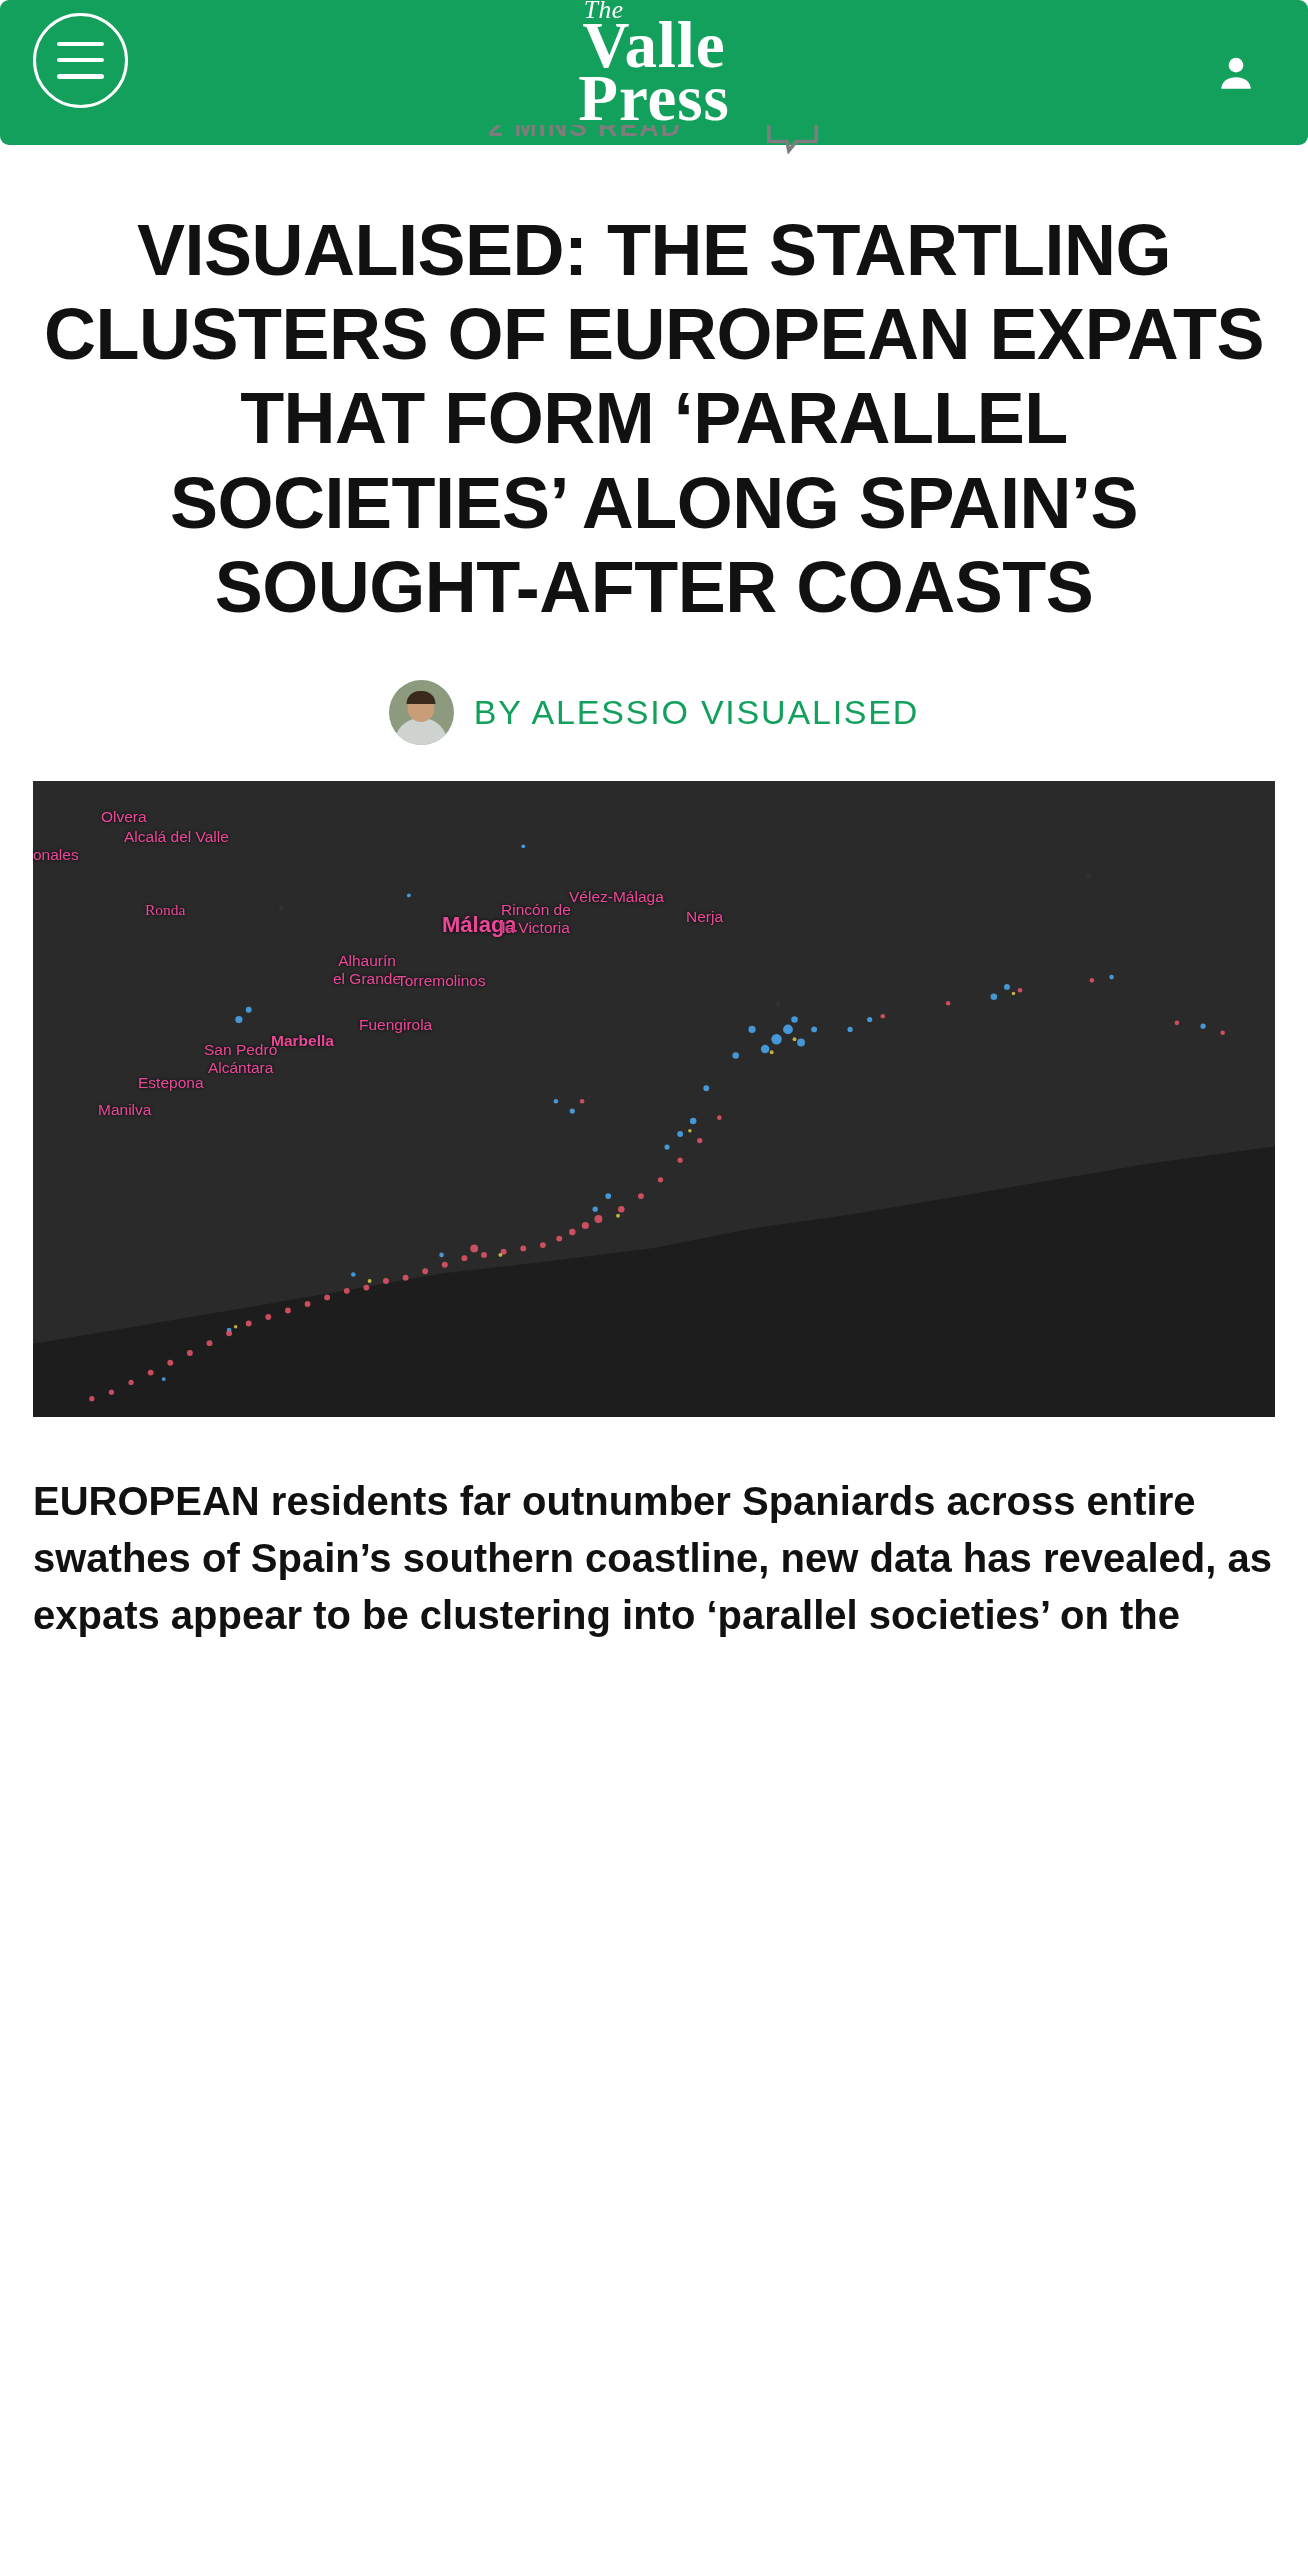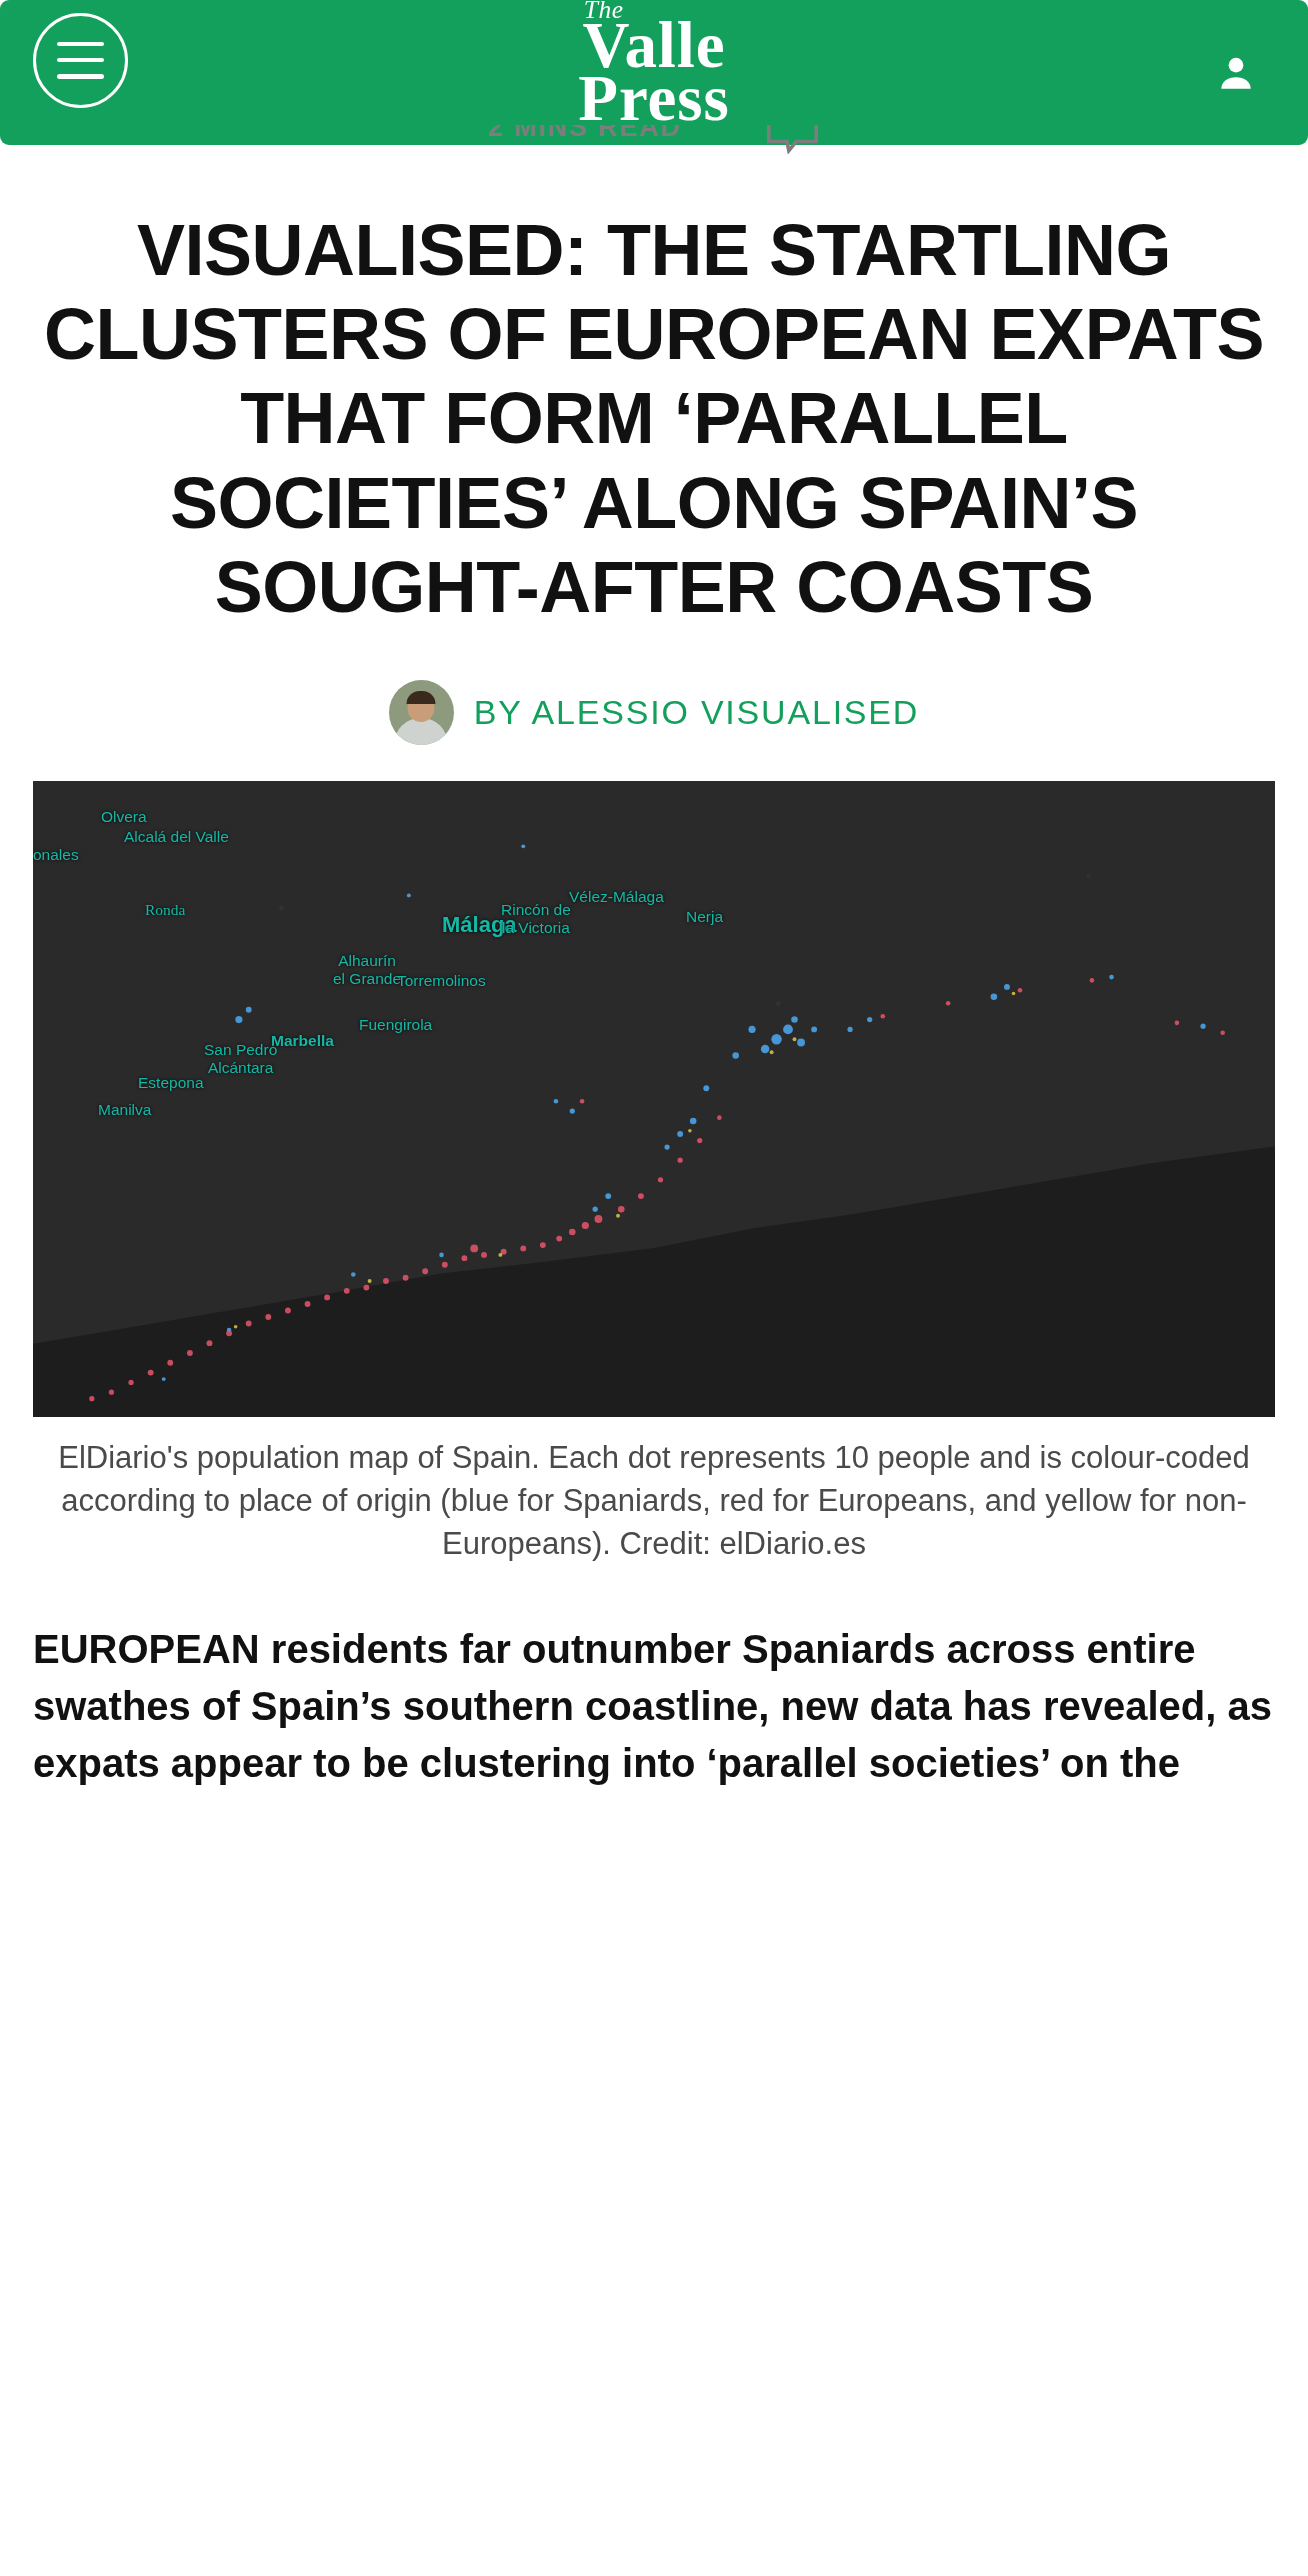--- a/index.html
+++ b/index.html
@@ -186,21 +186,21 @@
     position: absolute;
     inset: 0;
     background:
       radial-gradient(circle at 20% 20%, rgba(255,255,255,0.04) 0 1.8px, transparent 2.7px),
       radial-gradient(circle at 60% 35%, rgba(255,255,255,0.035) 0 1.8px, transparent 2.7px),
       radial-gradient(circle at 85% 15%, rgba(255,255,255,0.03) 0 1.8px, transparent 2.7px);
   }
   .dot-layer { position: absolute; inset: 0; }
   .map-label {
     position: absolute;
-    color: #14b8a6;
+    color: #ec4899;
     font-size: 15.5px;
     white-space: pre-line;
     text-align: center;
     line-height: 1.15;
     text-shadow: 0 0 3.6px #000;
   }
   .map-label.big { font-size: 22px; font-weight: bold; }
   figcaption {
     margin-top: 20px;
     text-align: center;
@@ -365,18 +365,17 @@
       <div class="map-label" style="left:300px; top:171px;">Alhaurín
 el Grande</div>
       <div class="map-label" style="left:364px; top:191px;">Torremolinos</div>
       <div class="map-label" style="left:326px; top:235px;">Fuengirola</div>
       <div class="map-label" style="left:238px; top:251px;font-weight:bold;">Marbella</div>
       <div class="map-label" style="left:171px; top:260px;">San Pedro
 Alcántara</div>
       <div class="map-label" style="left:105px; top:293px;">Estepona</div>
       <div class="map-label" style="left:65px;  top:320px;">Manilva</div>
     </div>
-    <figcaption>ElDiario's population map of Spain. Each dot represents 10 people and is colour-coded according to place of origin (blue for Spaniards, red for Europeans, and yellow for non-Europeans). Credit: elDiario.es</figcaption>
   </figure>
 
   <p class="lede">EUROPEAN residents far outnumber Spaniards across entire swathes of Spain’s southern coastline, new data has revealed, as expats appear to be clustering into ‘parallel societies’ on the</p>
 </main>
 
 
 </body></html>

